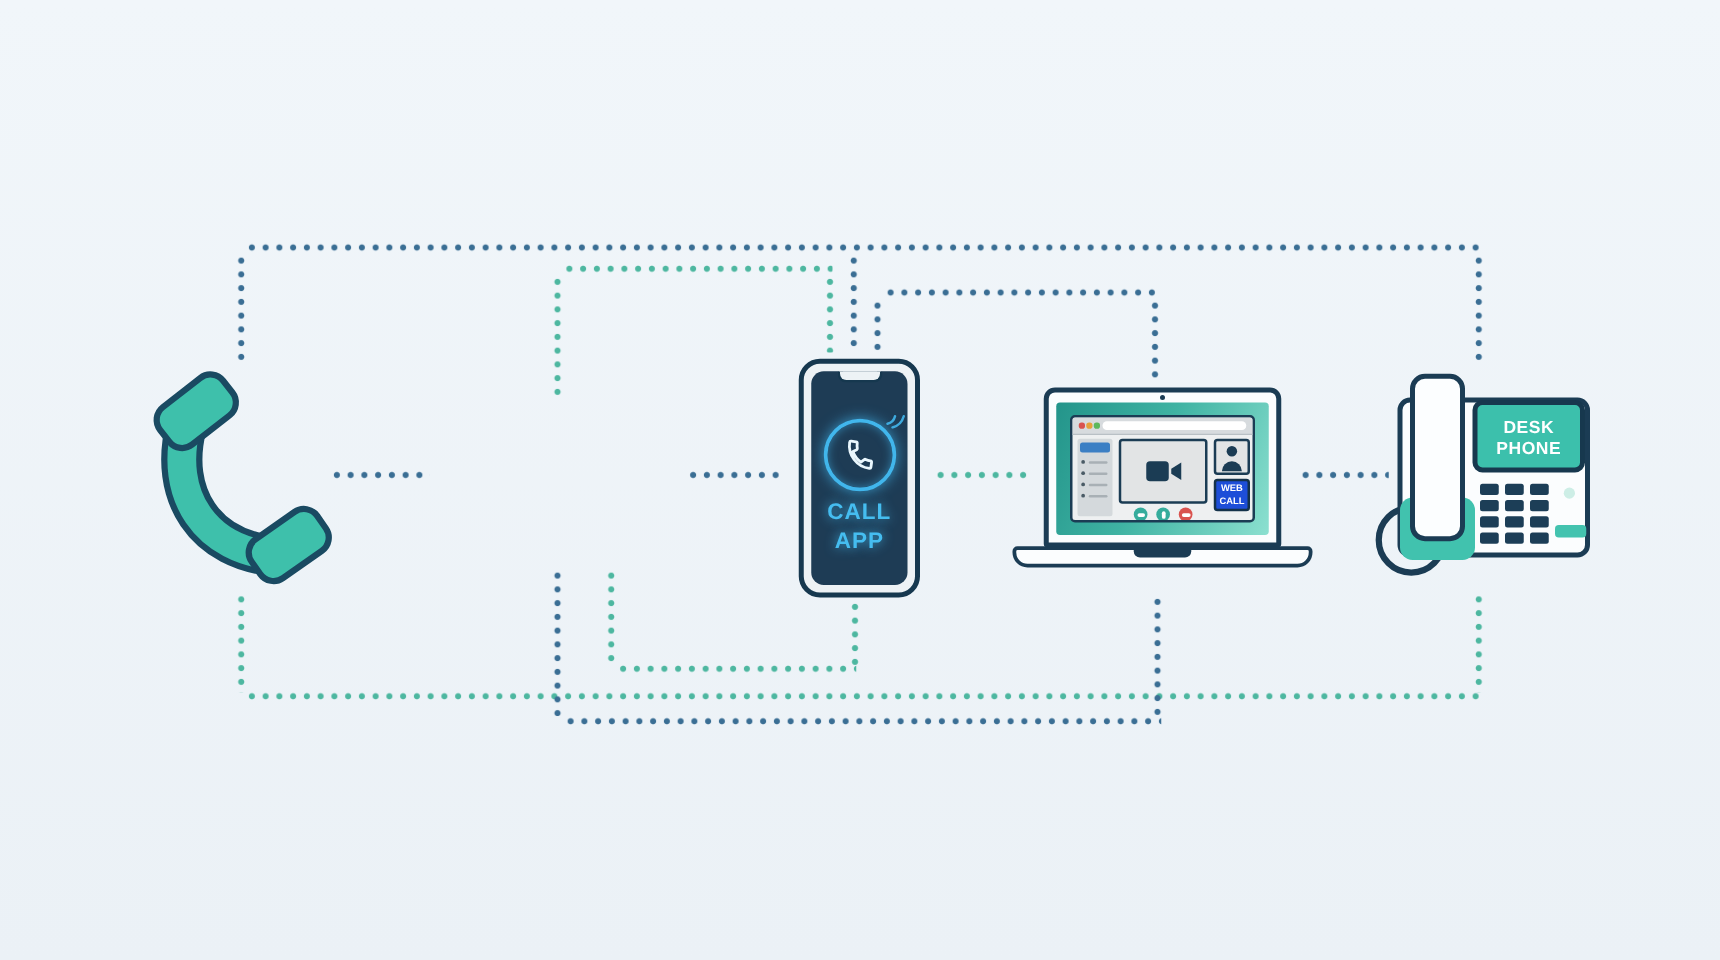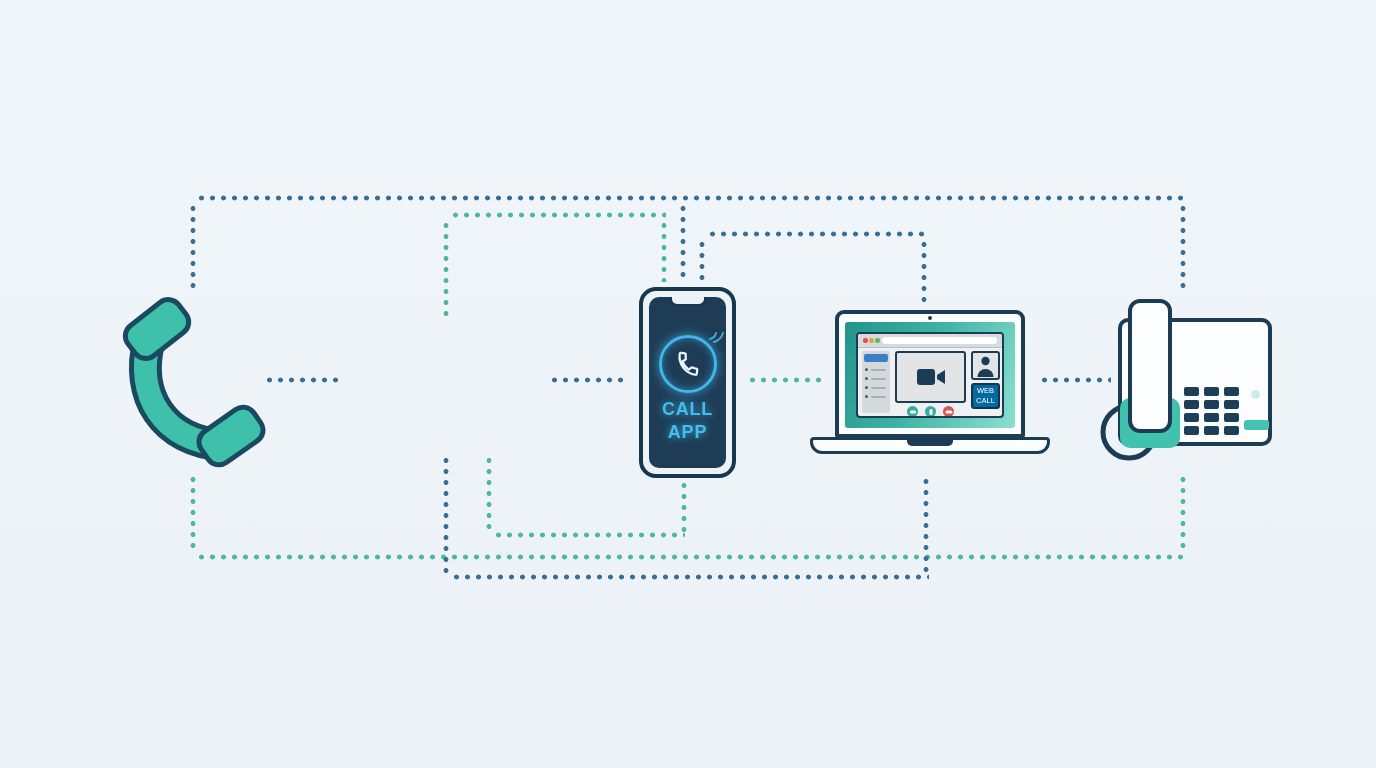--- a/index.html
+++ b/index.html
@@ -57,22 +57,22 @@
   .br-sidebar{position:absolute;left:4px;top:17px;width:28px;height:62px;background:#d4d9dc;border-radius:2px;}
   .sb-sel{position:absolute;left:2px;top:3px;width:24px;height:8px;background:#3b7fc4;border-radius:2px;}
   .sb-row{position:absolute;left:3px;width:22px;height:3px;}
   .sb-row .b{position:absolute;left:0;top:0;width:3px;height:3px;border-radius:50%;background:#4a5b66;}
   .sb-row .l{position:absolute;left:6px;top:.5px;width:15px;height:2px;background:#a8b0b5;border-radius:1px;}
   .video-tile{position:absolute;left:37px;top:17px;width:71px;height:52px;background:#e2e4e5;
         border:2px solid #1b3c54;border-radius:3px;box-sizing:border-box;display:flex;align-items:center;justify-content:center;}
   .right-col{position:absolute;left:113px;top:17px;width:29px;}
   .person-tile{position:relative;width:29px;height:29px;background:#e2e4e5;border:2px solid #1b3c54;
         border-radius:3px;box-sizing:border-box;overflow:hidden;}
-  .badge{position:relative;margin-top:3px;width:29px;height:26px;background:#0369a1;border:2px solid #14324a;
-        border-radius:3px;box-sizing:border-box;color:#fff;font-weight:normal;font-size:7.5px;line-height:10px;
+  .badge{position:relative;margin-top:3px;width:29px;height:26px;background:#1d4ed8;border:2px solid #14324a;
+        border-radius:3px;box-sizing:border-box;color:#fff;font-weight:bold;font-size:7.5px;line-height:10px;
         text-align:center;padding-top:1px;}
   .controls{position:absolute;left:37px;top:72px;width:71px;display:flex;justify-content:center;gap:7px;}
   .ctl{width:11px;height:11px;border-radius:50%;position:relative;}
   .ctl .g{position:absolute;left:50%;top:50%;transform:translate(-50%,-50%);background:#fff;border-radius:2px;}
   .laptop-base{position:absolute;left:0;top:127px;width:240px;height:17px;background:#fbfdfe;
         border:3px solid #1b3c54;border-radius:4px 4px 12px 12px;box-sizing:border-box;}
   .base-notch{position:absolute;left:50%;transform:translateX(-50%);top:0;width:46px;height:6px;
         background:#1b3c54;border-radius:0 0 5px 5px;}
 
   
@@ -223,20 +223,24 @@
     <div class="laptop-base">
       <div class="base-notch"></div>
     </div>
   </div>
 
   <div class="deskphone">
     <svg class="dp-cord" width="72" height="66" viewBox="0 0 72 66">
       <circle cx="34" cy="34" r="26" fill="none" stroke="#1b3c54" stroke-width="5"></circle>
     </svg>
     <div class="dp-body"></div>
+    <div class="dp-screen">
+      <div>DESK</div>
+      <div>PHONE</div>
+    </div>
     <div class="dp-keypad">
       <div class="dp-key"></div>
         <div class="dp-key"></div>
         <div class="dp-key"></div>
       <div class="dp-key"></div>
         <div class="dp-key"></div>
         <div class="dp-key"></div>
       <div class="dp-key"></div>
         <div class="dp-key"></div>
         <div class="dp-key"></div>

